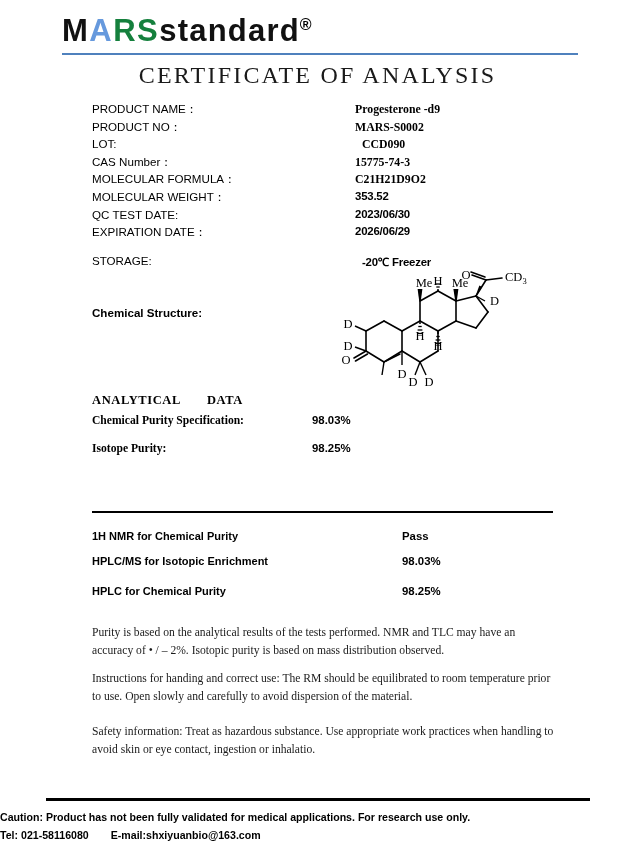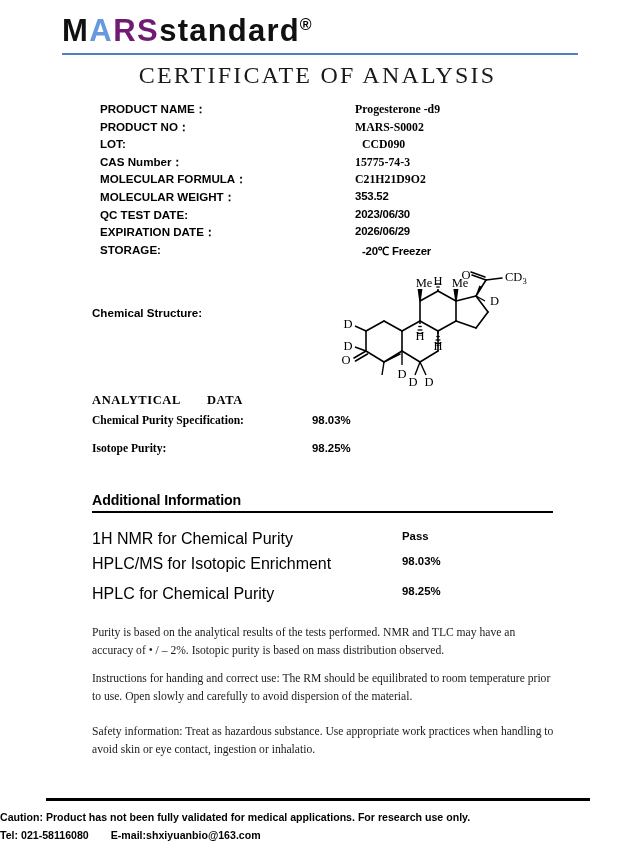--- a/index.html
+++ b/index.html
@@ -24,21 +24,21 @@
     top: 4px;
     font-family: "Liberation Sans", sans-serif;
     font-weight: bold;
     font-size: 31px;
     letter-spacing: 1.5px;
     white-space: nowrap;
     line-height: 42px;
   }
   .logo .m1 { color: #111111; }
   .logo .a-blue { color: #6699DD; }
-  .logo .rs { color: #701a75; }
+  .logo .rs { color: #15803d; }
   .logo .word { color: #111111; letter-spacing: 1.2px; }
   .logo .reg {
     font-size: 16px;
     vertical-align: super;
     letter-spacing: 0;
   }
   .blue-rule {
     position: absolute;
     left: 62px;
     top: 53px;
@@ -65,27 +65,27 @@
     position: absolute;
     left: 92px;
     top: 102px;
     width: 460px;
   }
   .info-row {
     position: relative;
     height: 17.6px;
     white-space: nowrap;
   }
-  .info-row.gap { }
+  .info-row.gap { margin-top: 11px; }
   .info-label {
     position: absolute;
-    left: 8px;
-    top: 0;
-    font-family: "Liberation Sans", sans-serif;
-    font-weight: bold;
+    left: 0;
+    top: 0;
+    font-family: "Liberation Sans", sans-serif;
+    font-weight: normal;
     font-size: 11.6px;
     color: #000;
   }
   .info-value {
     position: absolute;
     left: 263px;
     top: 0;
     font-family: "Liberation Serif", serif;
     font-weight: bold;
     font-size: 11.8px;
@@ -174,22 +174,22 @@
     left: 92px;
     width: 460px;
     height: 16px;
     white-space: nowrap;
   }
   .addl-label {
     position: absolute;
     left: 0;
     top: 0;
     font-family: "Liberation Sans", sans-serif;
-    font-weight: normal;
-    font-size: 16px;
+    font-weight: bold;
+    font-size: 11px;
   }
   .addl-value {
     position: absolute;
     left: 310px;
     top: 0;
     font-family: "Liberation Sans", sans-serif;
     font-weight: bold;
     font-size: 11.4px;
   }
 
@@ -373,21 +373,20 @@
   </div>
   <div class="ana-row" style="top:414px">
     <span class="ana-label">Chemical Purity Specification:</span>
     <span class="ana-value">98.03%</span>
   </div>
   <div class="ana-row" style="top:442px">
     <span class="ana-label">Isotope Purity:</span>
     <span class="ana-value">98.25%</span>
   </div>
 
-  <div class="addl-heading">Additional Information</div>
   <div class="addl-rule"></div>
   <div class="addl-row" style="top:530px">
     <span class="addl-label">1H NMR for Chemical Purity</span>
     <span class="addl-value">Pass</span>
   </div>
   <div class="addl-row" style="top:555px">
     <span class="addl-label">HPLC/MS for Isotopic Enrichment</span>
     <span class="addl-value">98.03%</span>
   </div>
   <div class="addl-row" style="top:585px">

